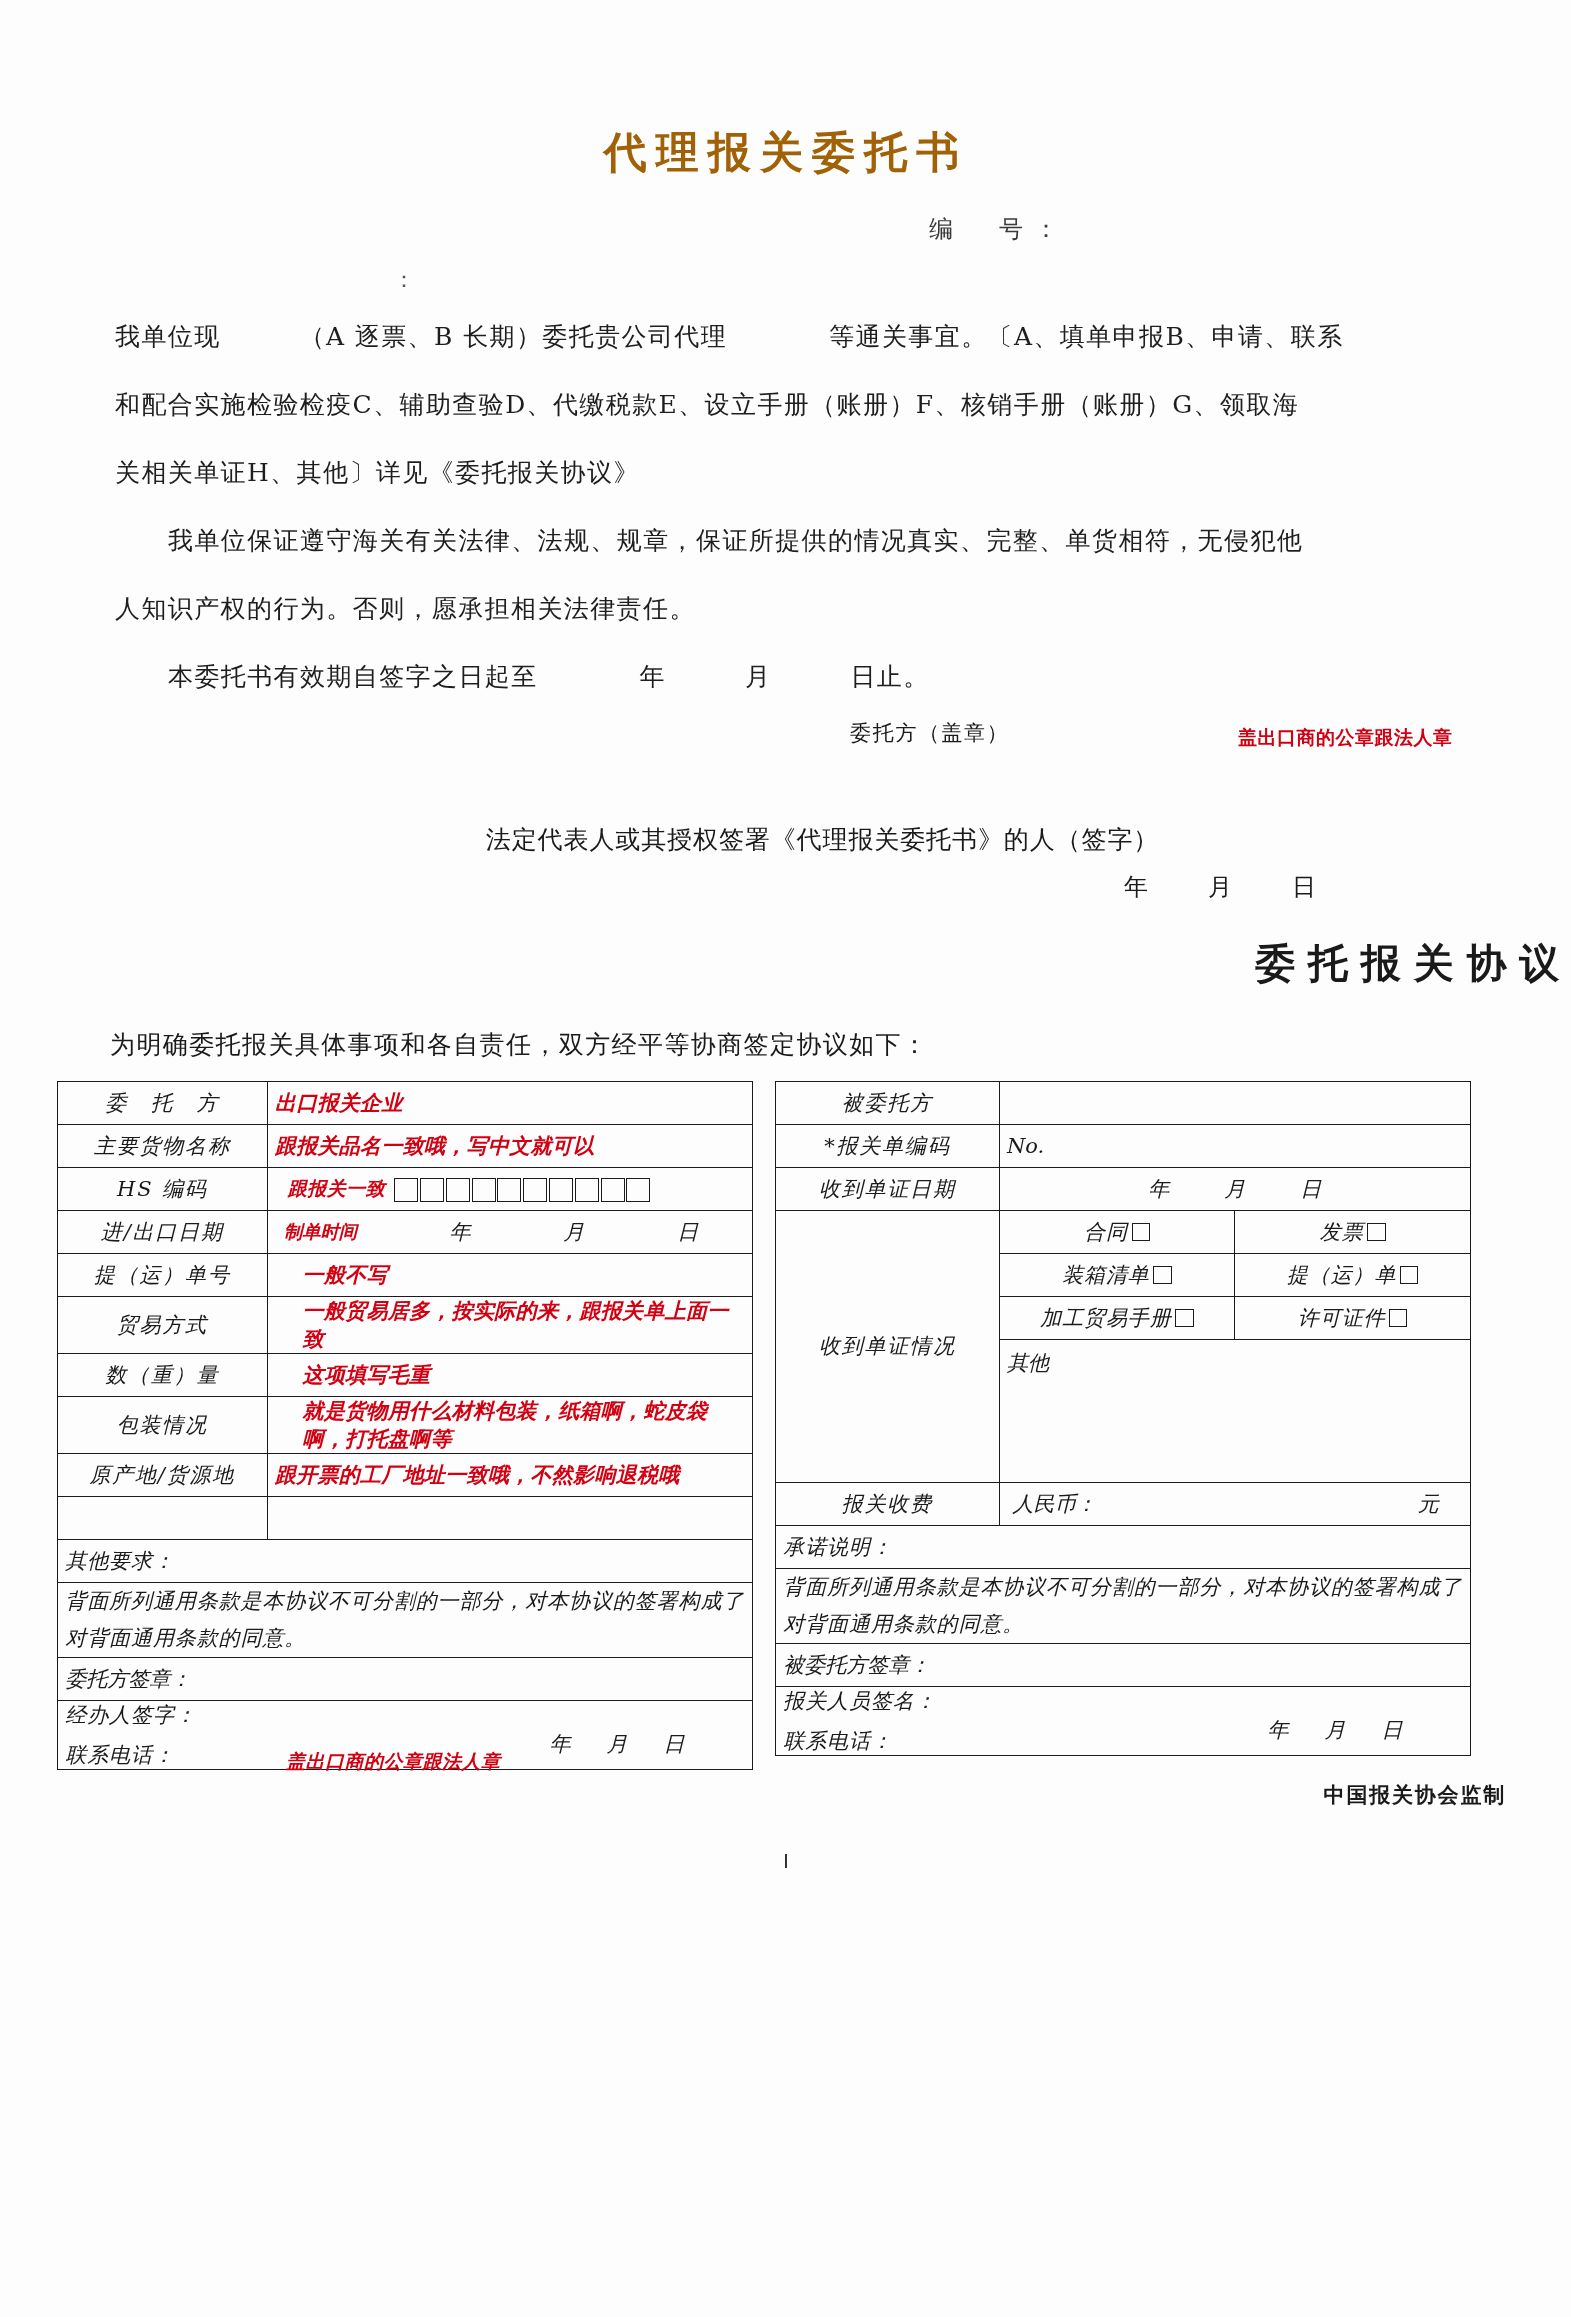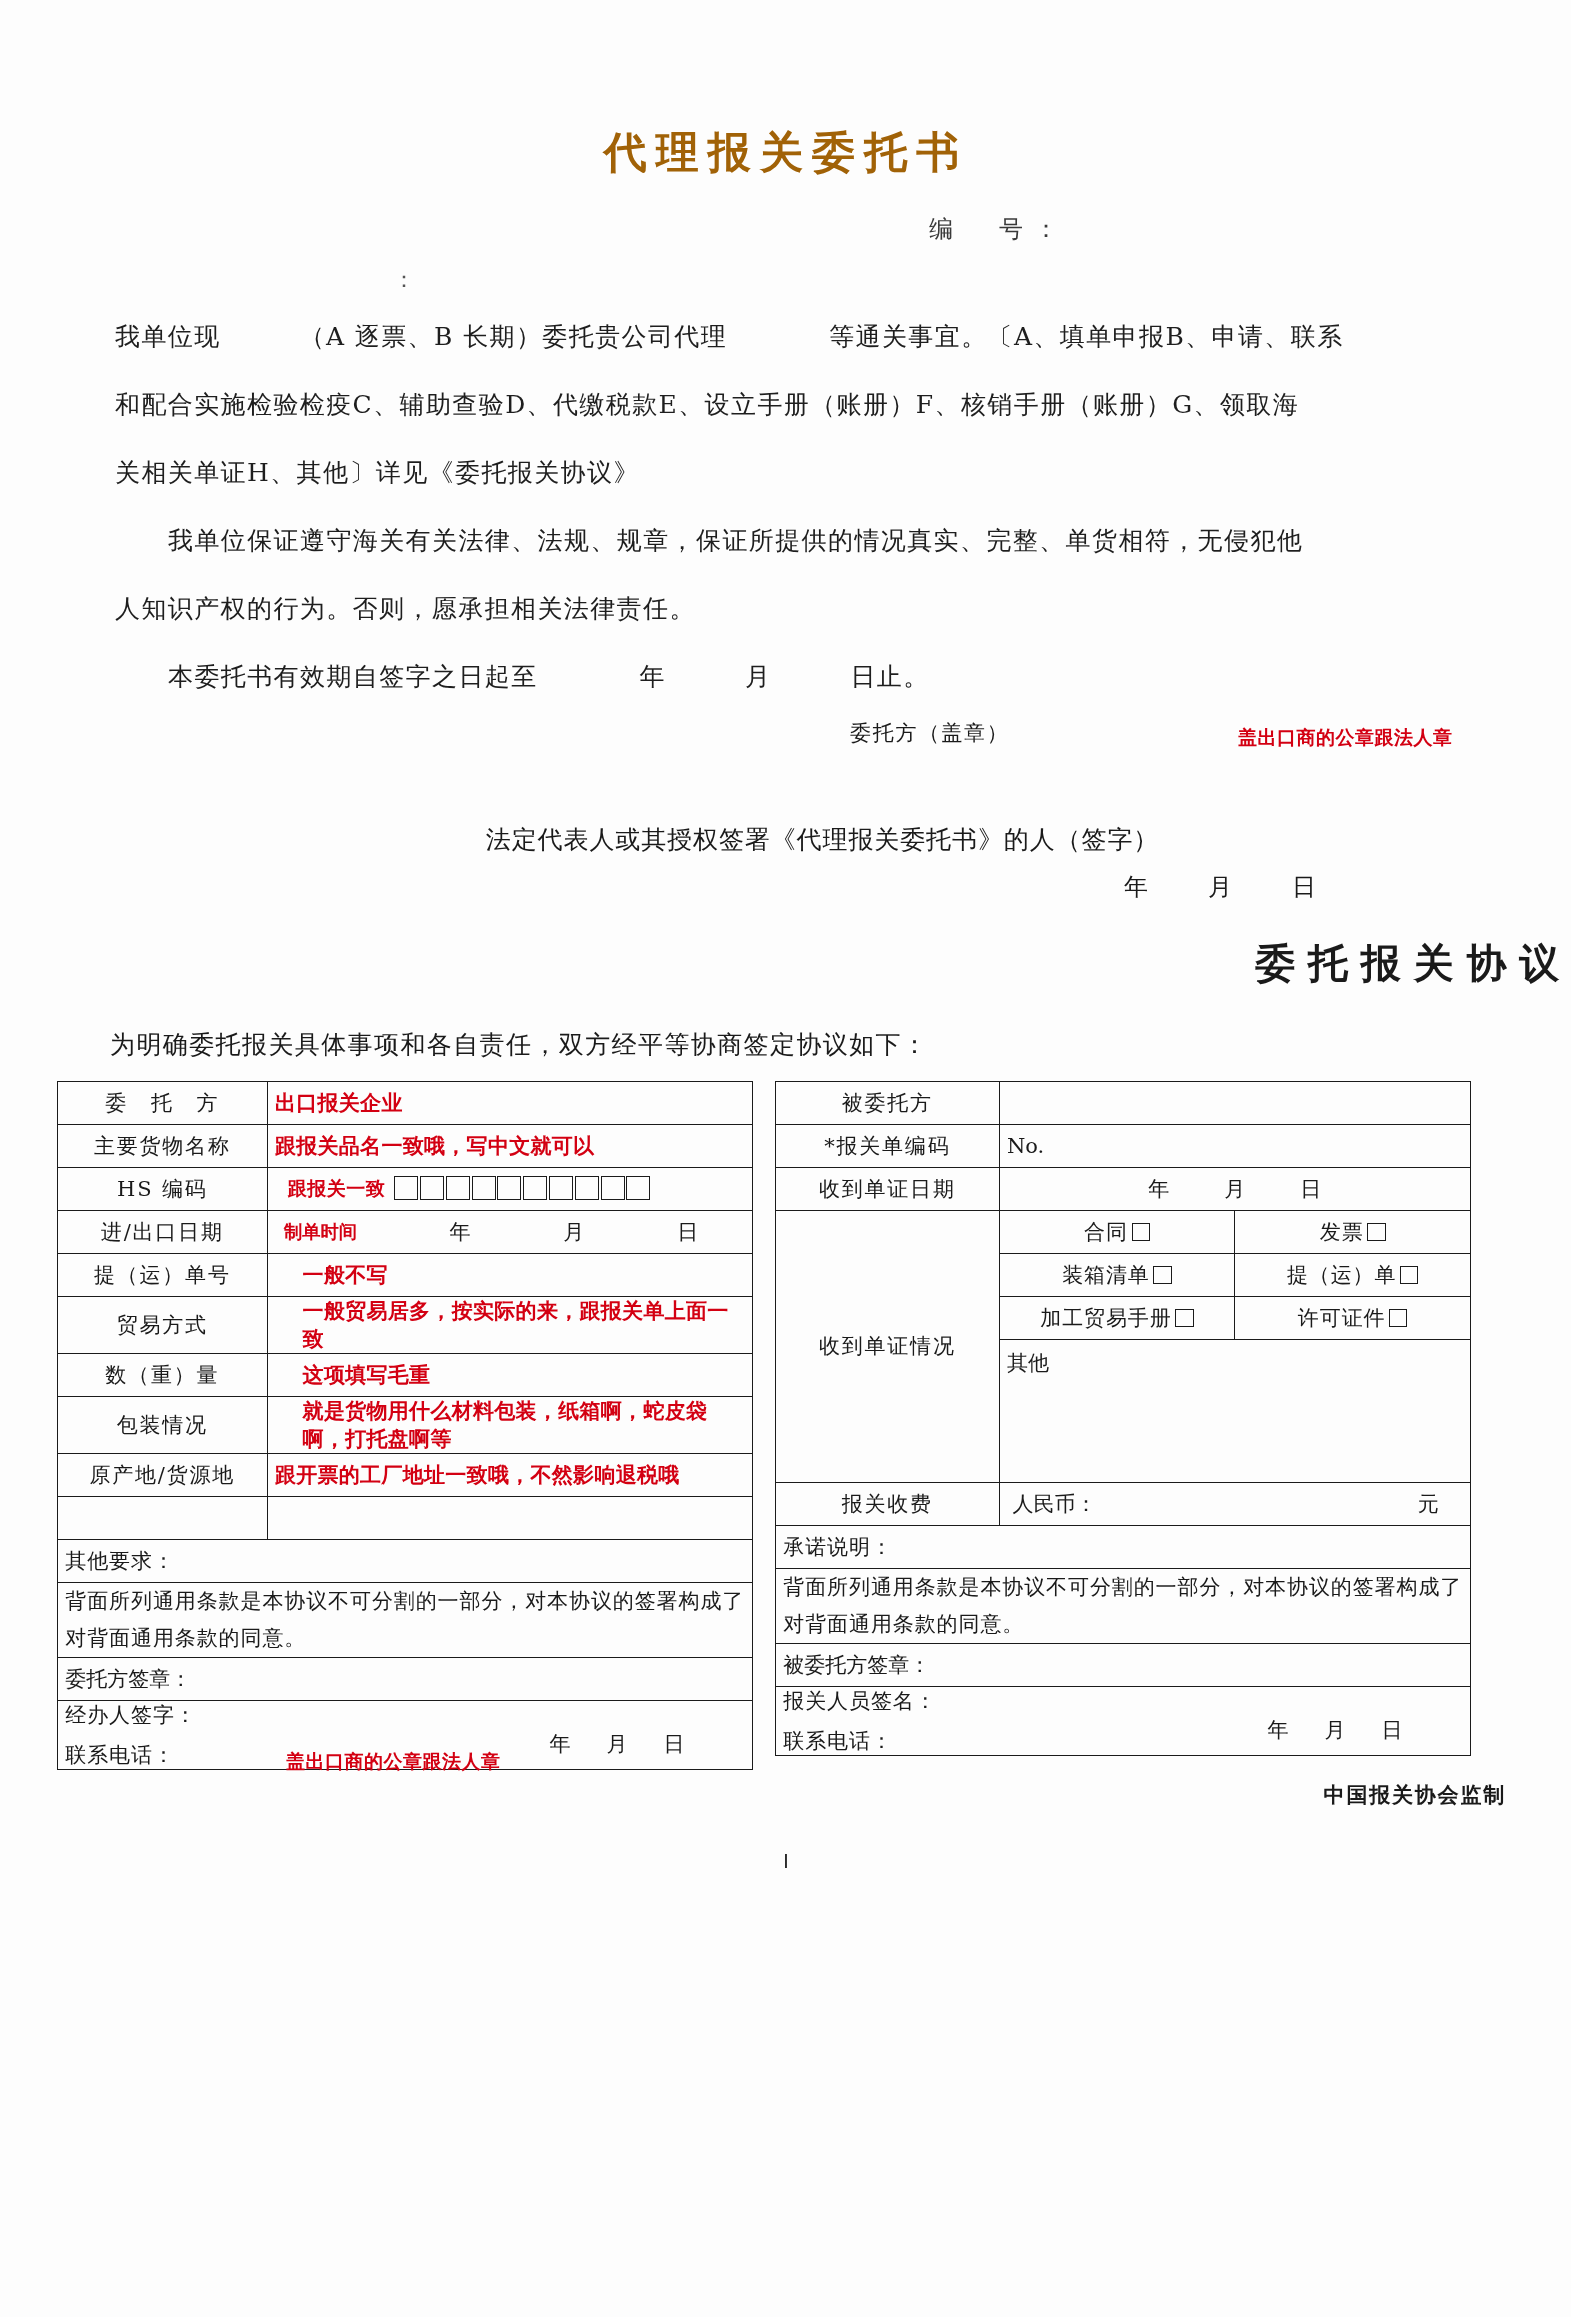--- a/index.html
+++ b/index.html
@@ -137,41 +137,42 @@
     table-layout: fixed;
     width: 696px;
     font-family: "DejaVu Serif", "Liberation Serif", serif;
   }
   .tbl td {
     border: 1.8px solid #1b1b1b;
     padding: 0 7.3px;
     font-size: 21px;
     vertical-align: middle;
     height: 42px;
+    font-style: italic;
   }
   .lbl {
     text-align: center;
     letter-spacing: 1.8px;
     white-space: nowrap;
     font-size: 21px;
   }
   .col-lbl-l { width: 194px; }
   .col-lbl-r { width: 208px; }
 
   .note-cell {
     color: #d30012;
     font-weight: bold;
     font-size: 18.3px;
     font-family: "DejaVu Sans", "Liberation Sans", sans-serif;
     letter-spacing: 0.3px;
     padding-left: 12.8px;
   }
   .note-cell.indent-a { padding-left: 35px; }
 
-  .hsbox-row { display: flex; align-items: flex-start; gap: 9.1px; padding-left: 12.8px; }
+  .hsbox-row { display: flex; align-items: flex-end; gap: 9.1px; padding-left: 12.8px; }
   .hsboxes { display: flex; gap: 1.8px; }
   .hsbox {
     width: 24px; height: 24px;
     border: 1.8px solid #1b1b1b;
     box-sizing: border-box;
   }
 
   .date-inline {
     display: flex;
     align-items: center;

